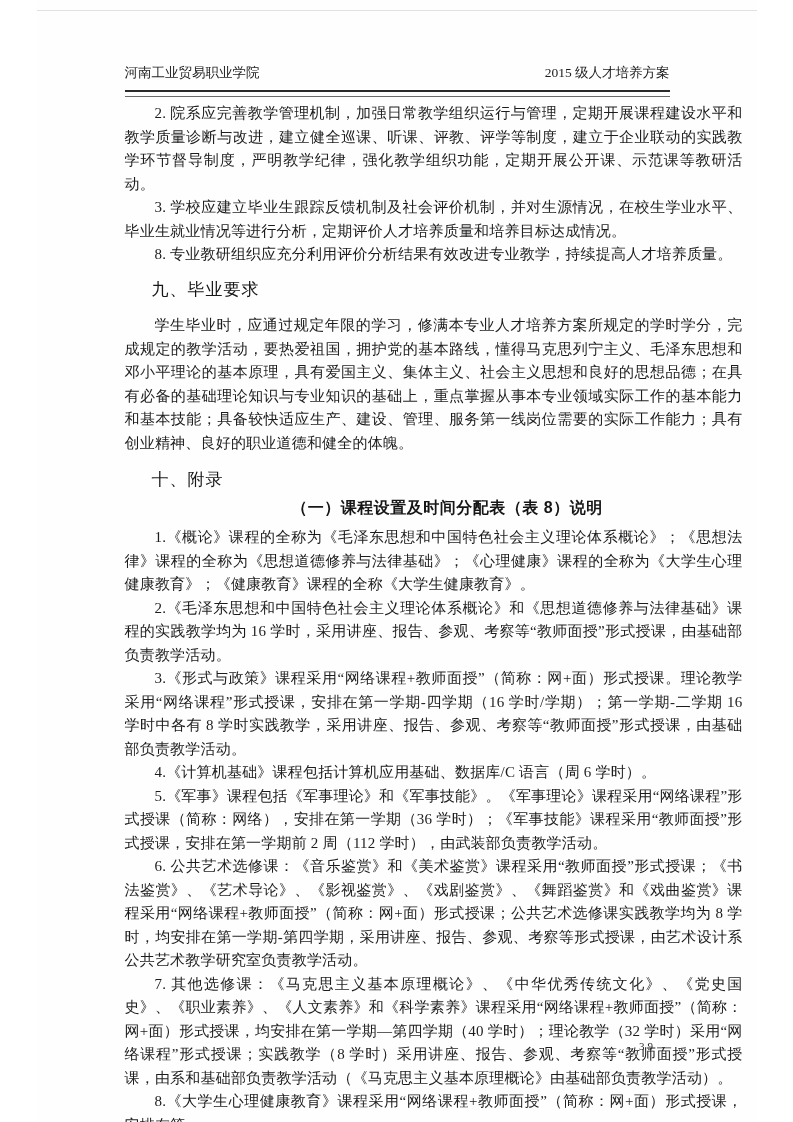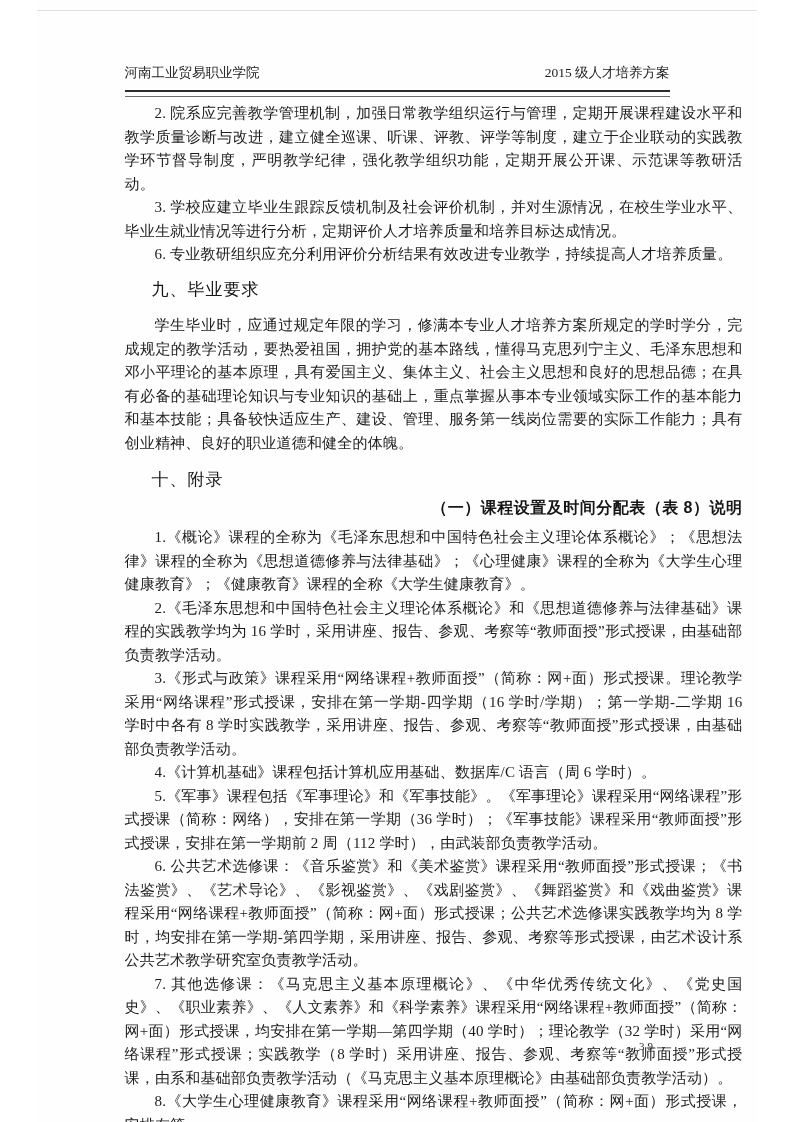--- a/index.html
+++ b/index.html
@@ -74,21 +74,21 @@
   h2.sec-heading.tight {
     margin: 13px 0 4px 0;
   }
   h3.sub-heading {
     font-family: "Liberation Sans", "DejaVu Sans", sans-serif;
     font-size: 16px;
     font-weight: bold;
     color: #161616;
     margin: 3px 0 7px 0;
     padding-left: 27px;
-    text-align: right;
+    text-align: center;
     letter-spacing: 0.5px;
   }
   .page-number {
     position: absolute;
     right: 88px;
     bottom: 70px;
     font-size: 11px;
     letter-spacing: 3px;
     color: #2a2a2a;
   }
@@ -105,21 +105,21 @@
     <span>2015 级人才培养方案</span>
   </div>
   <div class="header-rule-thin"></div>
 
   <div class="content">
 
     <p>2. 院系应完善教学管理机制，加强日常教学组织运行与管理，定期开展课程建设水平和教学质量诊断与改进，建立健全巡课、听课、评教、评学等制度，建立于企业联动的实践教学环节督导制度，严明教学纪律，强化教学组织功能，定期开展公开课、示范课等教研活动。</p>
 
     <p>3. 学校应建立毕业生跟踪反馈机制及社会评价机制，并对生源情况，在校生学业水平、毕业生就业情况等进行分析，定期评价人才培养质量和培养目标达成情况。</p>
 
-    <p>6. 专业教研组织应充分利用评价分析结果有效改进专业教学，持续提高人才培养质量。</p>
+    <p>8. 专业教研组织应充分利用评价分析结果有效改进专业教学，持续提高人才培养质量。</p>
 
     <h2 class="sec-heading">九、毕业要求</h2>
 
     <p>学生毕业时，应通过规定年限的学习，修满本专业人才培养方案所规定的学时学分，完成规定的教学活动，要热爱祖国，拥护党的基本路线，懂得马克思列宁主义、毛泽东思想和邓小平理论的基本原理，具有爱国主义、集体主义、社会主义思想和良好的思想品德；在具有必备的基础理论知识与专业知识的基础上，重点掌握从事本专业领域实际工作的基本能力和基本技能；具备较快适应生产、建设、管理、服务第一线岗位需要的实际工作能力；具有创业精神、良好的职业道德和健全的体魄。</p>
 
     <h2 class="sec-heading tight">十、附录</h2>
 
     <h3 class="sub-heading">（一）课程设置及时间分配表（表 8）说明</h3>
 
     <p>1.《概论》课程的全称为《毛泽东思想和中国特色社会主义理论体系概论》；《思想法律》课程的全称为《思想道德修养与法律基础》；《心理健康》课程的全称为《大学生心理健康教育》；《健康教育》课程的全称《大学生健康教育》。</p>

